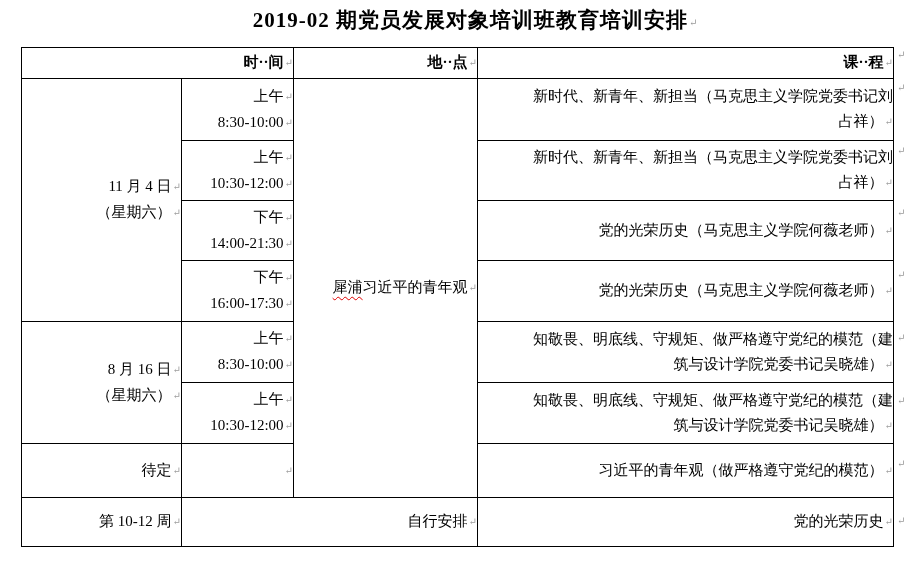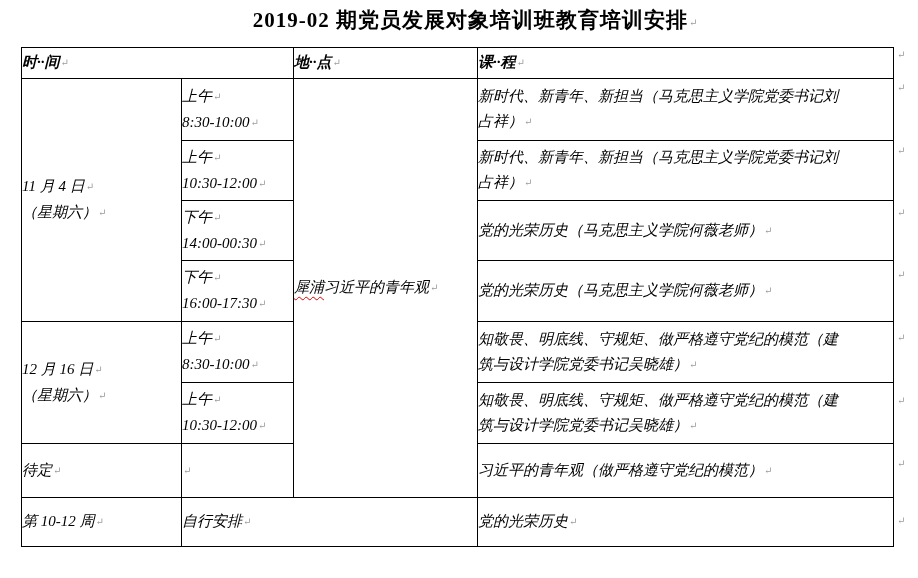--- a/index.html
+++ b/index.html
@@ -14,22 +14,22 @@
   .pmark{
     color:#9b9b9b;font-weight:normal;font-size:10px;letter-spacing:0;
     display:inline-block;transform:translateY(-1px);padding-left:1px;
     user-select:none;
   }
   table.schedule{
     position:absolute;left:21px;top:47px;width:872px;
     border-collapse:collapse;table-layout:fixed;
   }
   table.schedule td{
-    border:1.5px solid #000;padding:0;vertical-align:middle;text-align:left;
-    font-size:15px;line-height:25px;overflow:hidden;font-style:italic;
+    border:1.5px solid #000;padding:0;vertical-align:middle;text-align:right;
+    font-size:15px;line-height:25px;overflow:hidden;
   }
   td.hdr{font-weight:bold;}
   .r-hdr td{height:30px;}
   .r1 td{height:61px;}
   .r2 td{height:59px;}
   .r3 td{height:59px;}
   .r4 td{height:60px;}
   .r5 td{height:60px;}
   .r6 td{height:60px;}
   .r7 td{height:53px;}
@@ -97,40 +97,40 @@
       </td>
       <td>
         <span class="line"><span>新时代、新青年、新担当（马克思主义学院党委书记刘</span></span>
         <span class="line"><span>占祥）</span><span class="pmark">↵</span></span>
       </td>
     </tr>
 
     <tr class="r3">
       <td>
         <span class="line"><span>下午</span><span class="pmark">↵</span></span>
-        <span class="line"><span>14:00-00:30</span><span class="pmark">↵</span></span>
+        <span class="line"><span>14:00-21:30</span><span class="pmark">↵</span></span>
       </td>
       <td>
         <span class="line"><span>党的光荣历史（马克思主义学院何薇老师）</span><span class="pmark">↵</span></span>
       </td>
     </tr>
 
     <tr class="r4">
       <td>
         <span class="line"><span>下午</span><span class="pmark">↵</span></span>
         <span class="line"><span>16:00-17:30</span><span class="pmark">↵</span></span>
       </td>
       <td>
         <span class="line"><span>党的光荣历史（马克思主义学院何薇老师）</span><span class="pmark">↵</span></span>
       </td>
     </tr>
 
     <tr class="r5">
       <td rowspan="2">
-        <span class="line"><span>12 月 16 日</span><span class="pmark">↵</span></span>
+        <span class="line"><span>8 月 16 日</span><span class="pmark">↵</span></span>
         <span class="line"><span>（星期六）</span><span class="pmark">↵</span></span>
       </td>
       <td>
         <span class="line"><span>上午</span><span class="pmark">↵</span></span>
         <span class="line"><span>8:30-10:00</span><span class="pmark">↵</span></span>
       </td>
       <td>
         <span class="line"><span>知敬畏、明底线、守规矩、做严格遵守党纪的模范（建</span></span>
         <span class="line"><span>筑与设计学院党委书记吴晓雄）</span><span class="pmark">↵</span></span>
       </td>

